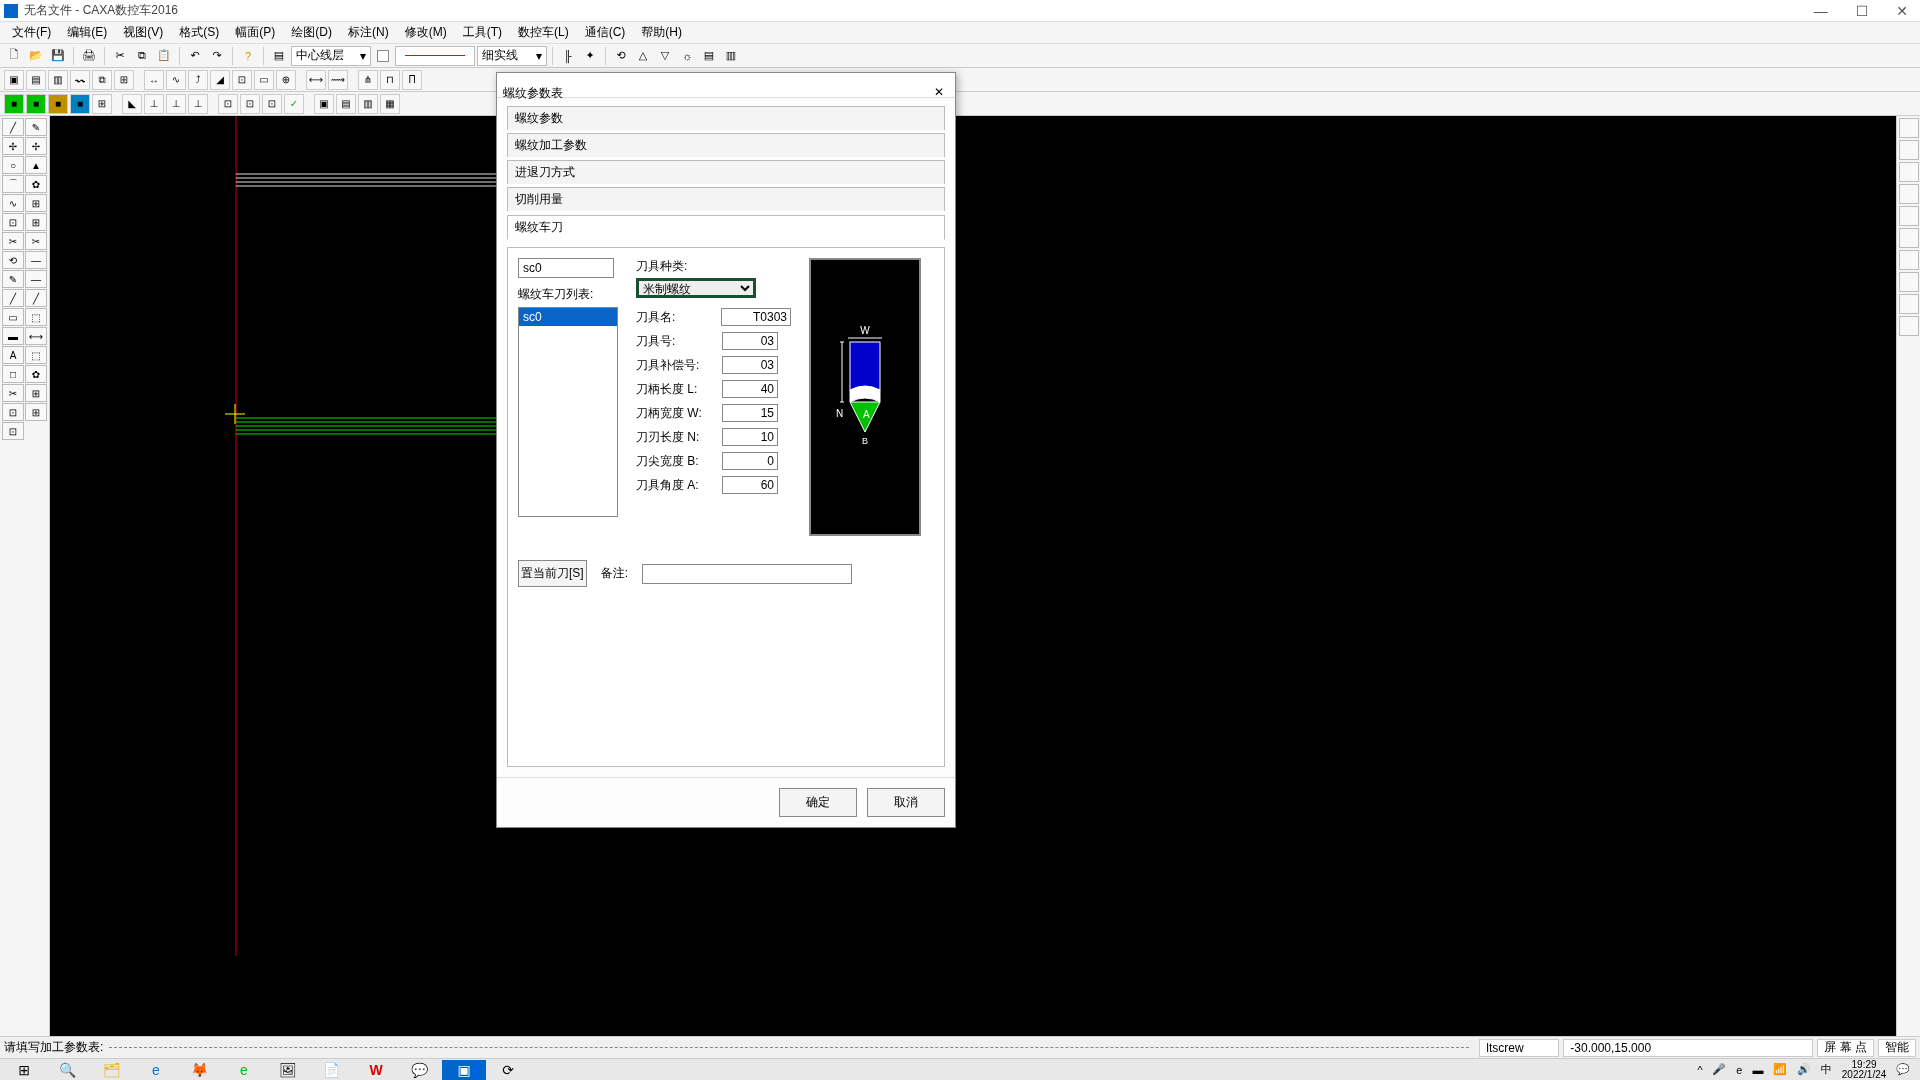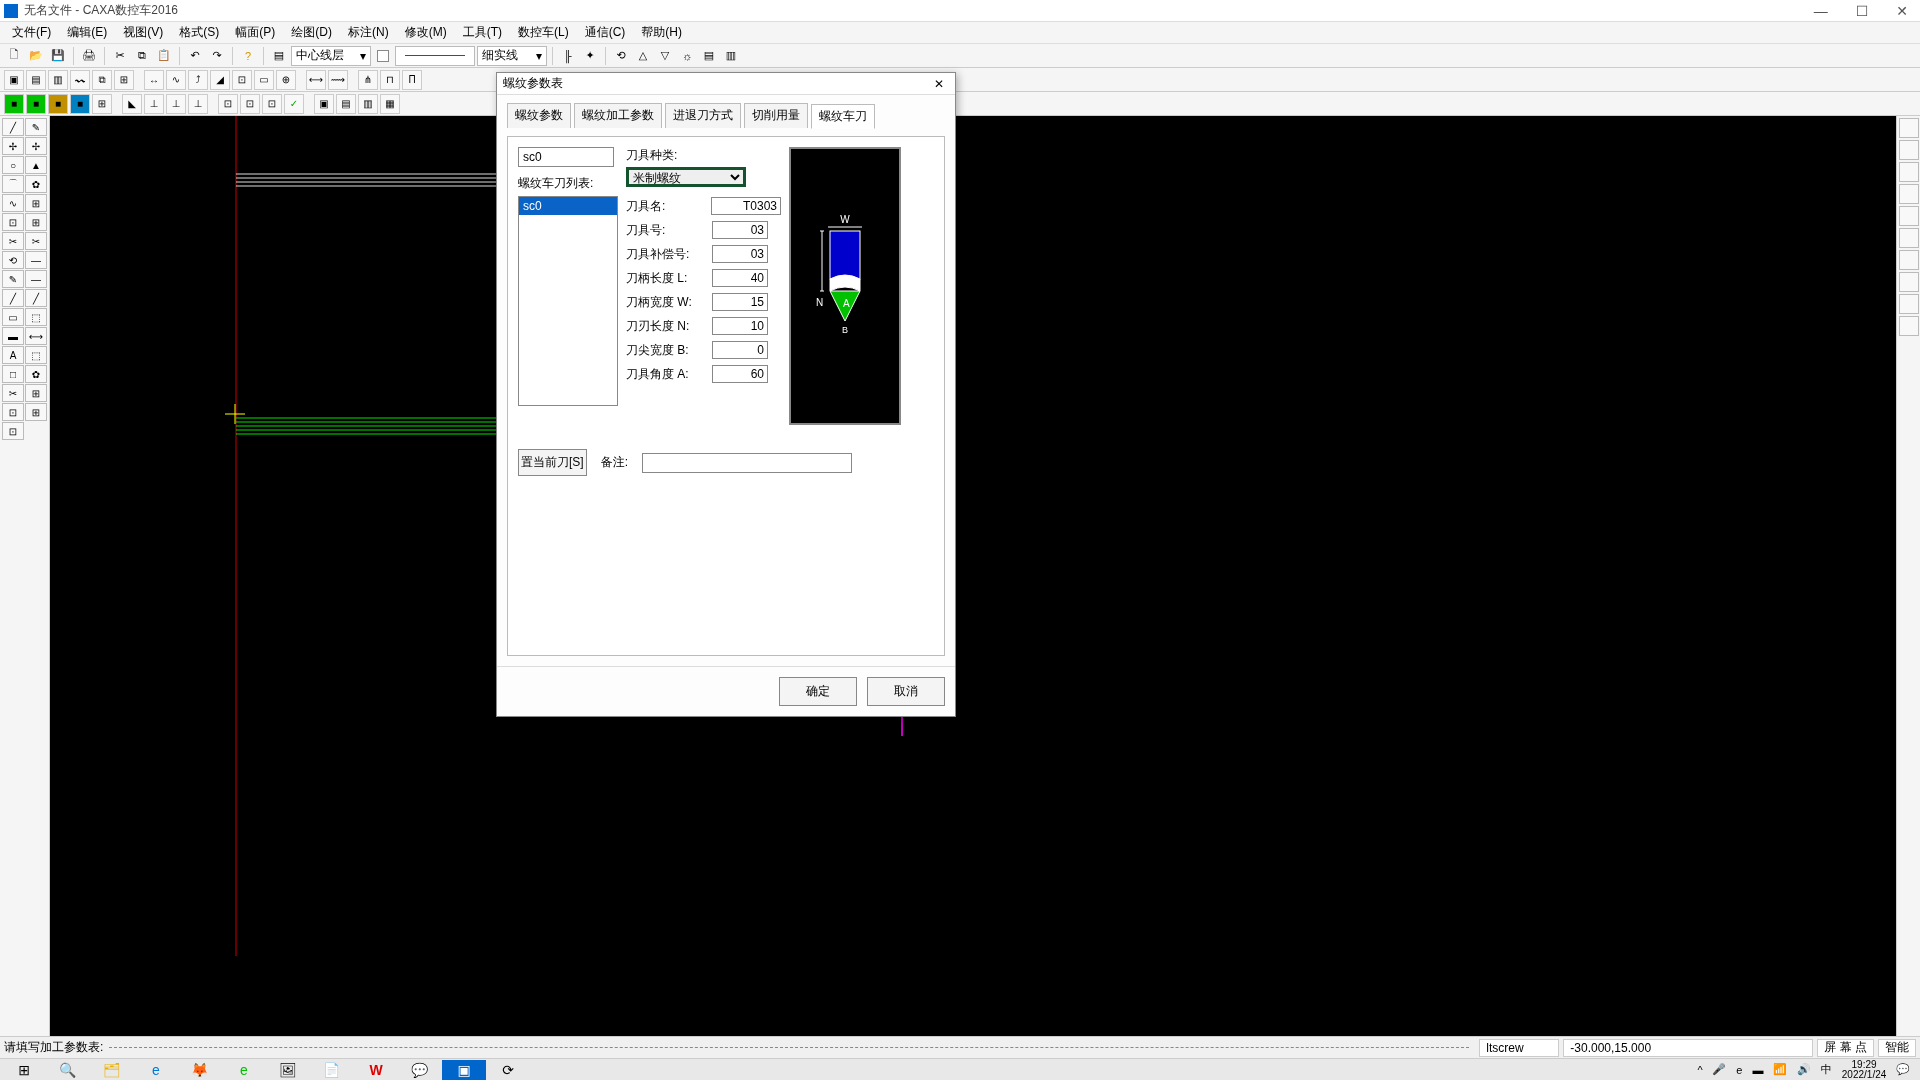--- a/index.html
+++ b/index.html
@@ -39,24 +39,24 @@
   .statusbar .cell { border: 1px solid #ccc; padding: 1px 6px; background: #fff; margin-left: 4px; height: 18px; display: inline-flex; align-items: center; }
   .statusbar .spacer { flex: 1; border-bottom: 1px dashed #888; margin: 0 6px; }
   
   .taskbar { position: absolute; bottom: 0; left: 0; right: 0; height: 22px; background: #e8e8e8; border-top: 1px solid #ccc; display: flex; align-items: center; padding: 0 2px; font-size: 11px; }
   .taskbar .app { width: 44px; height: 20px; display: inline-flex; align-items: center; justify-content: center; font-size: 14px; }
   .taskbar .tray { margin-left: auto; display: flex; align-items: center; gap: 10px; padding: 0 8px; }
   .taskbar .clock { text-align: center; line-height: 10px; font-size: 10px; }
   
   
   .dialog { position: absolute; top: 72px; left: 496px; width: 460px; background: #fdfdfd; border: 1px solid #888; box-shadow: 2px 2px 8px rgba(0,0,0,0.3); }
-  .dialog .dtitle { height: 22px; display: flex; align-items: center; padding: 3px 6px; font-size: 12px; border-bottom: 1px solid #ddd; background: #fff; }
+  .dialog .dtitle { height: 22px; display: flex; align-items: flex-start; padding: 12px 6px; font-size: 12px; border-bottom: 1px solid #ddd; background: #fff; }
   .dialog .dtitle .dclose { margin-left: auto; width: 20px; text-align: center; font-size: 12px; cursor: default; }
   .dialog .dbody { padding: 8px 10px 10px 10px; }
-  .dialog .tabs { display: flex; gap: 3px; margin-bottom: 8px; }
+  .dialog .tabs { display: flex; gap: 3px; margin-bottom: 8px; flex-direction: column; }
   .dialog .tab { padding: 3px 7px; border: 1px solid #bbb; border-bottom: none; background: #f4f4f4; font-size: 12px; cursor: default; }
   .dialog .tab.active { background: #fff; border-bottom: 1px solid #fff; position: relative; top: 1px; }
   .dialog .content { border: 1px solid #bbb; padding: 10px; background: #fff; min-height: 520px; display: flex; flex-direction: column; }
   
   .dialog .row3 { display: flex; gap: 10px; margin-bottom: 4px; }
   .dialog .col-left { width: 100px; }
   .dialog .col-mid { width: 155px; }
   .dialog .col-right { width: 120px; }
   .dialog label.sec { font-size: 12px; display: block; margin-bottom: 4px; }
   .dialog input[type=text] { width: 96px; height: 20px; border: 1px solid #888; font-size: 12px; padding: 0 4px; }
@@ -321,21 +321,21 @@
   <div class="dbody">
     <div class="tabs">
       <div class="tab">螺纹参数</div>
       <div class="tab">螺纹加工参数</div>
       <div class="tab">进退刀方式</div>
       <div class="tab">切削用量</div>
       <div class="tab active">螺纹车刀</div>
     </div>
     <div class="content">
 
-      <div style="display:flex;gap:8px">
+      <div style="display:flex;gap:18px">
 
         <div class="col-left">
           <input type="text" value="sc0" style="">
           <label class="sec" style="margin-top:8px">螺纹车刀列表:</label>
           <div class="toollist">
             <div class="item sel">sc0</div>
           </div>
         </div>
 
         <div class="col-mid">

